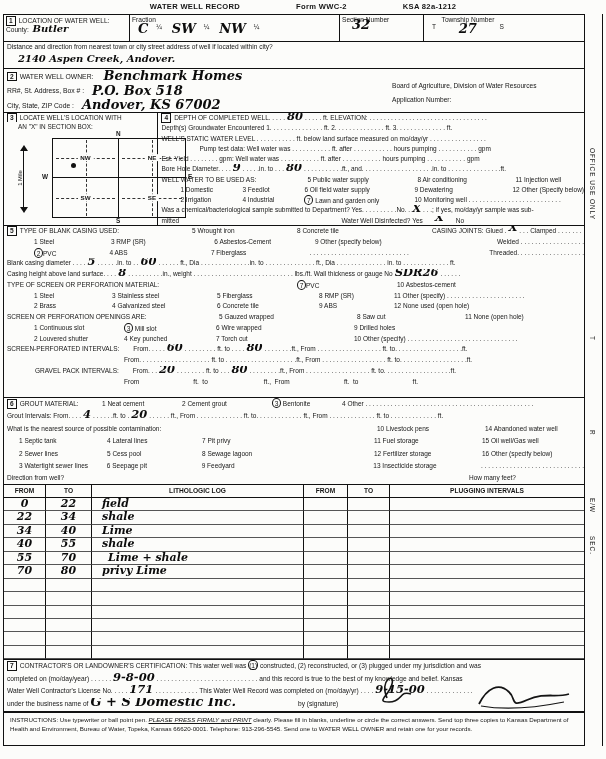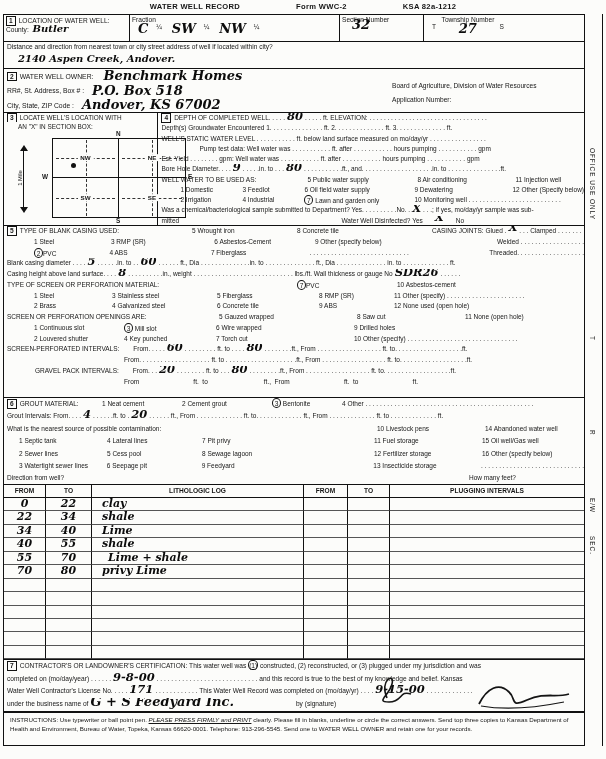--- a/index.html
+++ b/index.html
@@ -321,21 +321,21 @@
     <div class="sec logt">
       <div class="hdr">FROM</div>
       <div class="hdr">TO</div>
       <div class="hdr">LITHOLOGIC LOG</div>
       <div class="hdr">FROM</div>
       <div class="hdr">TO</div>
       <div class="hdr">PLUGGING INTERVALS</div>
 
       <div class="num"><span class="hw">0</span></div>
       <div class="num"><span class="hw">22</span></div>
-      <div><span class="hw" style="padding-left:8px">clay</span></div>
+      <div><span class="hw" style="padding-left:8px">field</span></div>
       <div></div>
         <div></div>
         <div></div>
 
       <div class="num"><span class="hw">22</span></div>
       <div class="num"><span class="hw">34</span></div>
       <div><span class="hw" style="padding-left:8px">shale</span></div>
       <div></div>
         <div></div>
         <div></div>
@@ -403,21 +403,21 @@
         <div></div>
         <div></div>
         <div></div>
         <div></div>
     </div>
 
     <div class="sec s7">
       <div class="ln"><span class="nb">7</span><span>CONTRACTOR'S OR LANDOWNER'S CERTIFICATION: This water well was</span> <span class="circ" style="border-radius:50%/60%">(1)</span> <span>constructed, (2) reconstructed, or (3) plugged under my jurisdiction and was</span></div>
       <div class="ln"><span>completed on (mo/day/year)  . . . . . .</span><span class="hw">9-8-00</span><span>. . . . . . . . . . . . . . . . . . . . . . . . . . . .    and this record is true to the best of my knowledge and belief. Kansas</span></div>
       <div class="ln"><span>Water Well Contractor's License No.    . . . .</span><span class="hw">171</span><span>. . . . . . . . . . . .    This Water Well Record was completed on (mo/day/yr)    . . . .</span><span class="hw">9-15-00</span><span>. . . . . . . . . . . . .</span></div>
-      <div class="ln"><span>under the business name of</span><span class="hw hw-md">G + S Feedyard  Inc.</span><span style="margin-left:60px">by (signature)</span></div>
+      <div class="ln"><span>under the business name of</span><span class="hw hw-md">G + S Domestic  Inc.</span><span style="margin-left:60px">by (signature)</span></div>
       <svg class="sig" width="220" height="42" viewBox="0 0 220 42">
         <path d="M28,30 C20,12 36,4 33,16 C30,28 16,34 30,34 C44,34 40,22 52,26" fill="none" stroke="#141414" stroke-width="1.6"></path>
         <path d="M120,36 C128,20 140,14 150,24 C158,31 150,40 168,32 C186,24 196,30 210,26" fill="none" stroke="#141414" stroke-width="1.8"></path>
         <path d="M122,38 C145,42 175,40 205,34" fill="none" stroke="#141414" stroke-width="1.2"></path>
       </svg>
     </div>
 
   </div>
 
   <div class="instr">

